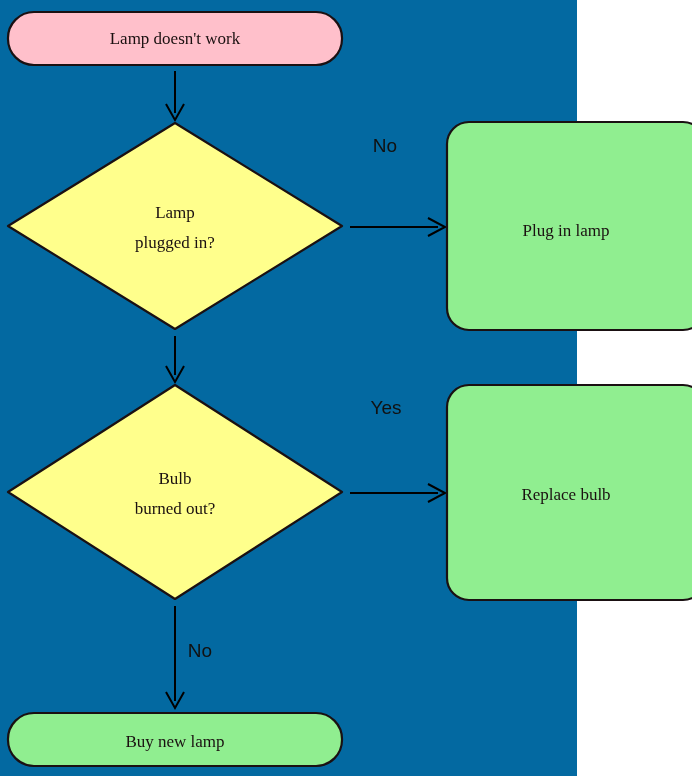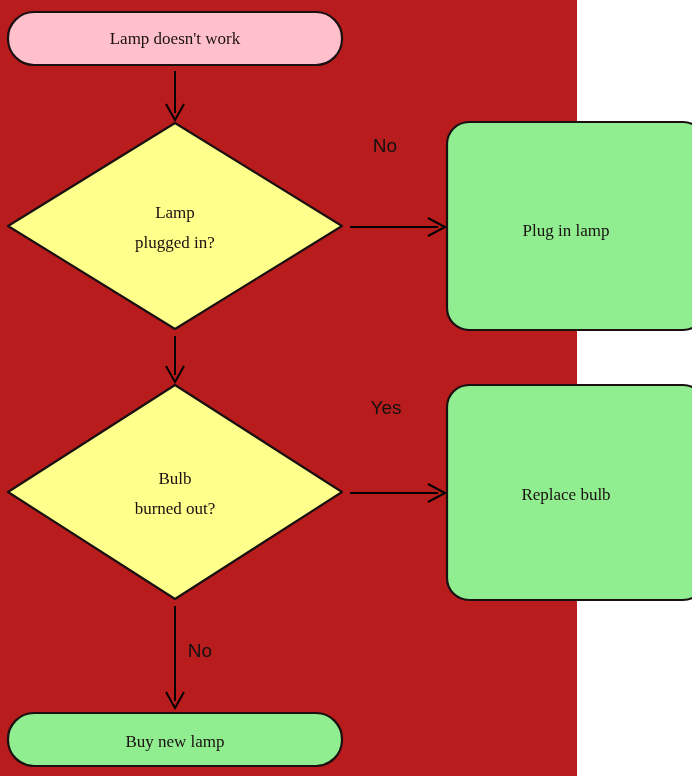--- a/index.html
+++ b/index.html
@@ -10,21 +10,21 @@
   body {
     width: 692px;
     height: 776px;
     overflow: hidden;
     font-family: "Liberation Serif", serif;
   }
   #flowchart-root {
     position: relative;
     width: 577px;
     height: 776px;
-    background: #b91c1c;
+    background: #0369a1;
   }
   svg.chart-canvas {
     display: block;
     width: 692px;
     height: 776px;
   }
   .node-shape {
     stroke: #1a1012;
     stroke-width: 2.2;
     stroke-linejoin: round;

